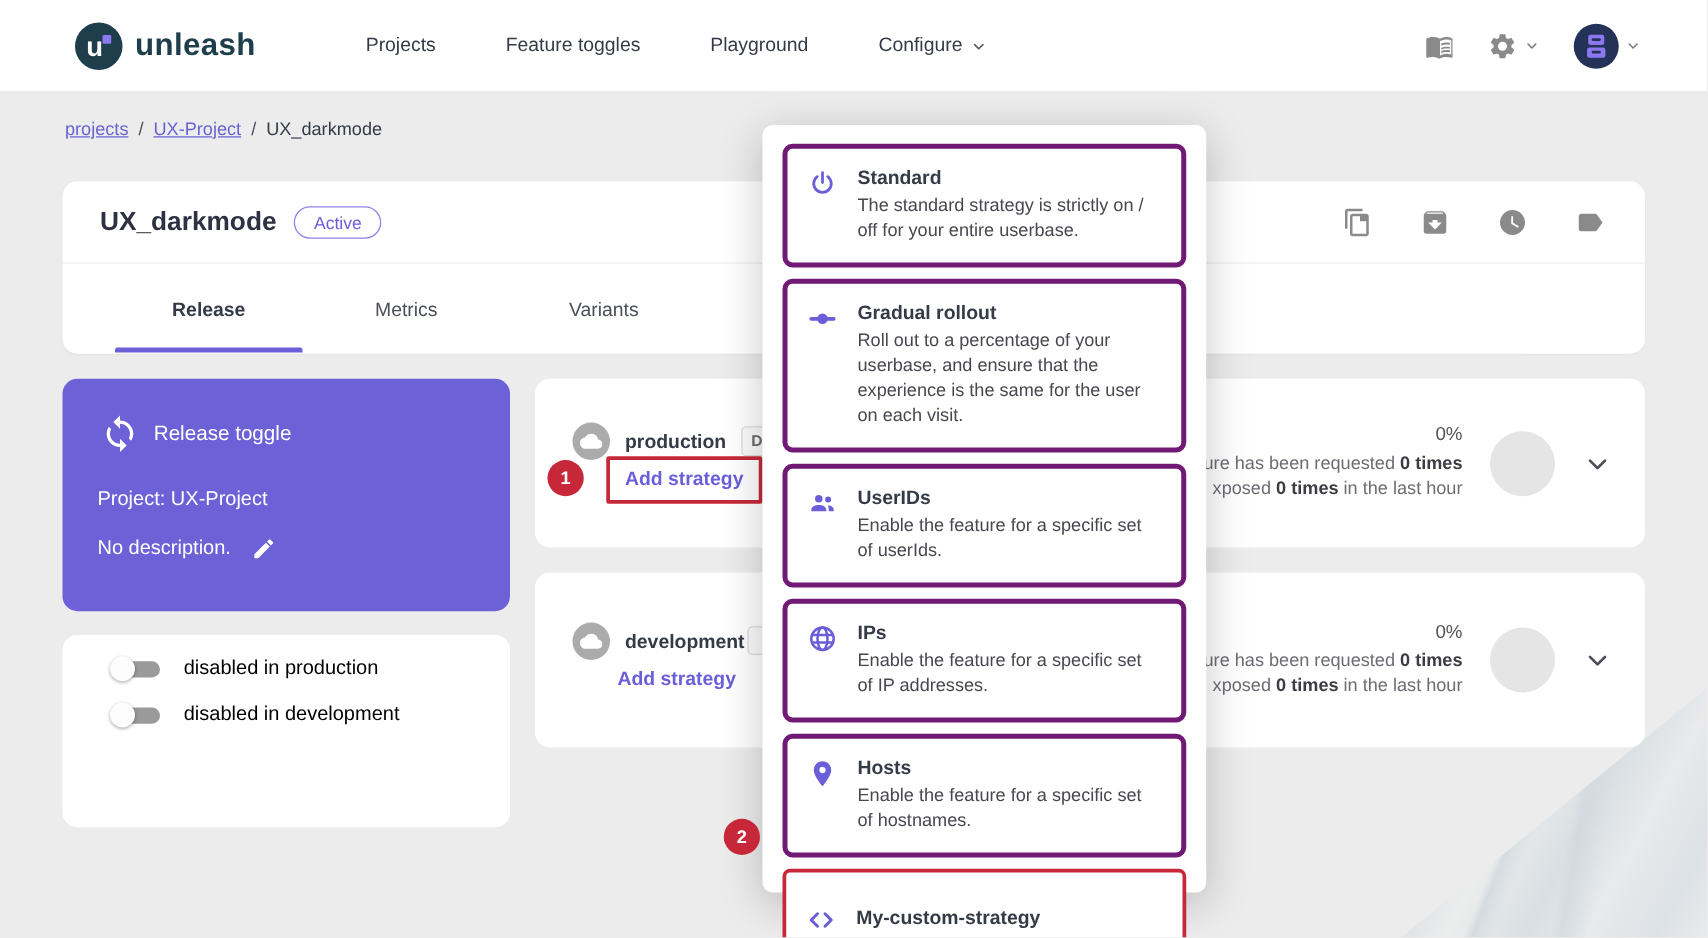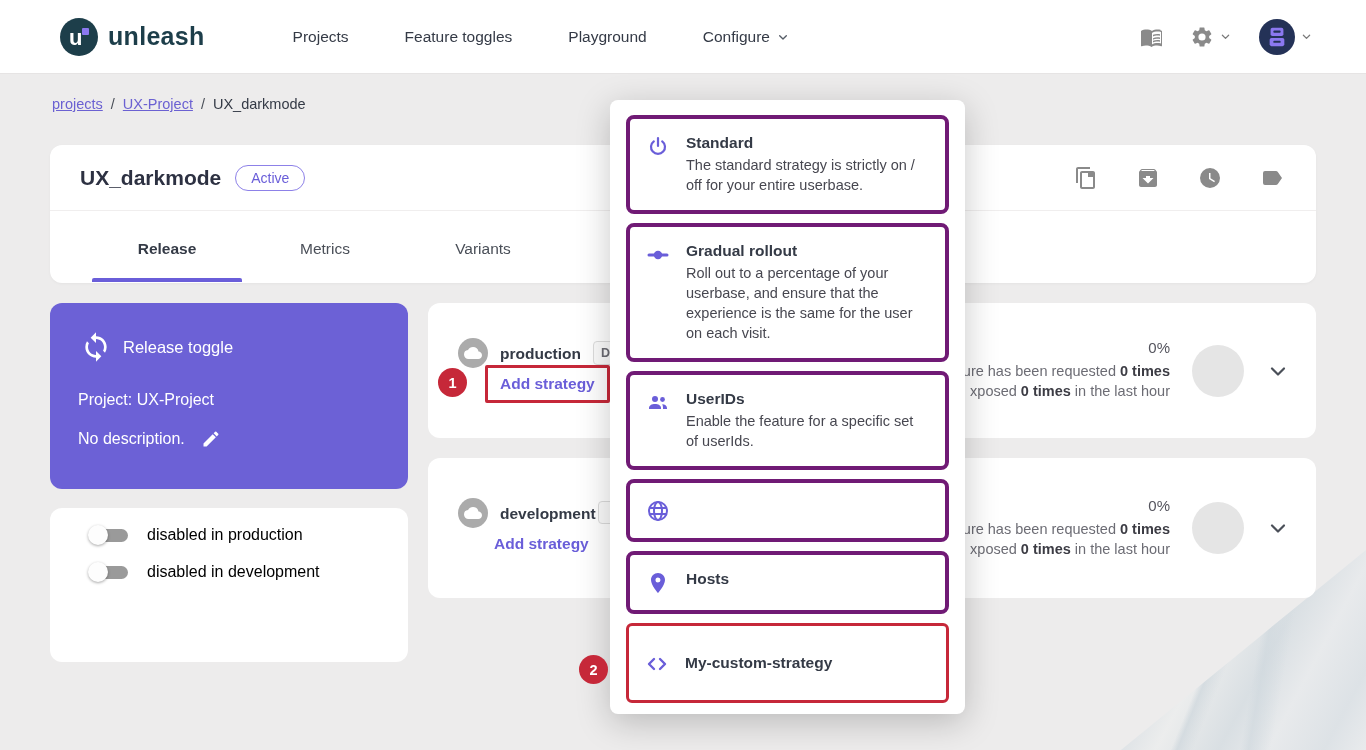--- a/index.html
+++ b/index.html
@@ -333,30 +333,35 @@
     </div>
 
     <div class="menu-item">
       <span class="menu-icon">
         <svg width="24" height="24" viewBox="0 0 24 24">
             <circle cx="12" cy="12" r="9" stroke="#6a5ed9" stroke-width="2" fill="none"></circle>
             <ellipse cx="12" cy="12" rx="4" ry="9" stroke="#6a5ed9" stroke-width="2" fill="none"></ellipse>
             <path d="M3.5 9h17M3.5 15h17" stroke="#6a5ed9" stroke-width="2" fill="none"></path>
           </svg>
       </span>
+      <div>
+        <div class="menu-title">IPs</div>
+        <div class="menu-desc">Enable the feature for a specific set of IP addresses.</div>
+      </div>
     </div>
 
     <div class="menu-item">
       <span class="menu-icon">
         <svg width="24" height="24" viewBox="0 0 24 24">
             <path fill="#6a5ed9" d="M12 2C8.13 2 5 5.13 5 9c0 5.25 7 13 7 13s7-7.75 7-13c0-3.87-3.13-7-7-7zm0 9.5A2.5 2.5 0 1 1 12 6.5a2.5 2.5 0 0 1 0 5z"></path>
           </svg>
       </span>
       <div>
         <div class="menu-title">Hosts</div>
+        <div class="menu-desc">Enable the feature for a specific set of hostnames.</div>
       </div>
     </div>
 
     <div class="menu-item custom">
       <span class="menu-icon">
         <svg width="24" height="24" viewBox="0 0 24 24">
             <path d="M9 7l-5 5 5 5M15 7l5 5-5 5" fill="none" stroke="#6a5ed9" stroke-width="2.4" stroke-linecap="round" stroke-linejoin="round"></path>
           </svg>
       </span>
       <div>

